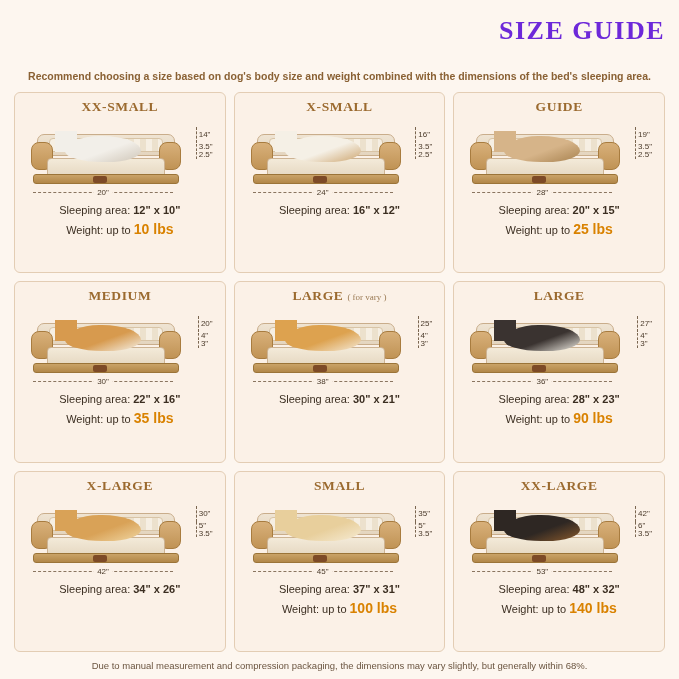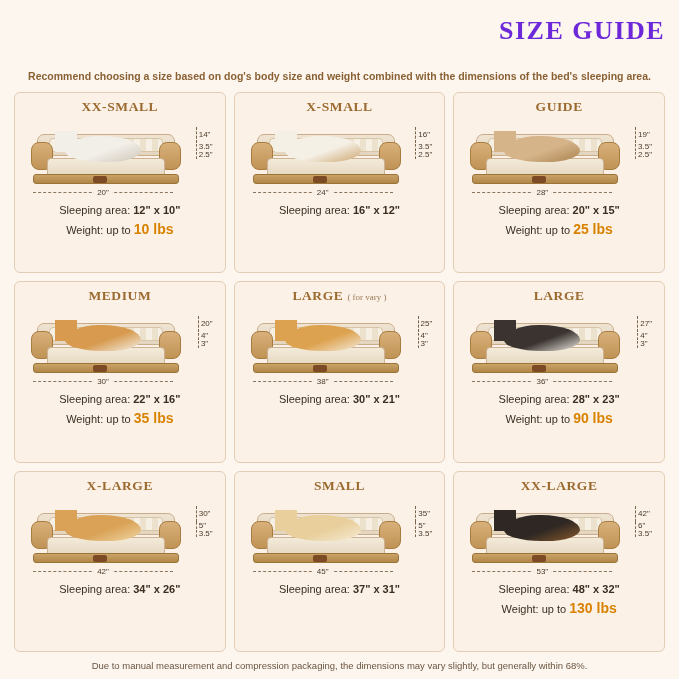--- a/index.html
+++ b/index.html
@@ -591,20 +591,23 @@
           </div>
       <div class="dim-h">
         <div class="line"></div>
         <span class="lbl wlabel">45"</span>
       </div>
     </div>
     <div class="specs">
       <div>
         <span class="sa-prefix">Sleeping area: </span><span class="val sa-val">37" x 31"</span>
       </div>
+      <div>
+        <span class="w-prefix">Weight: up to </span><span class="lbs w-val">100 lbs</span>
+      </div>
     </div>
   </div>
 
   <div class="card">
     <div class="card-title">
       <span class="tname">XX-LARGE</span> <span class="note"></span>
     </div>
     <div class="illus">
       <div class="bed">
         <div class="back"></div>
@@ -639,20 +642,20 @@
       <div class="dim-h">
         <div class="line"></div>
         <span class="lbl wlabel">53"</span>
       </div>
     </div>
     <div class="specs">
       <div>
         <span class="sa-prefix">Sleeping area: </span><span class="val sa-val">48" x 32"</span>
       </div>
       <div>
-        <span class="w-prefix">Weight: up to </span><span class="lbs w-val">130 lbs</span>
+        <span class="w-prefix">Weight: up to </span><span class="lbs w-val">140 lbs</span>
       </div>
     </div>
   </div>
 </div>
 
   <div class="footer">Due to manual measurement and compression packaging, the dimensions may vary slightly, but generally within 68%.</div>
 </div>
 
 </body></html>

